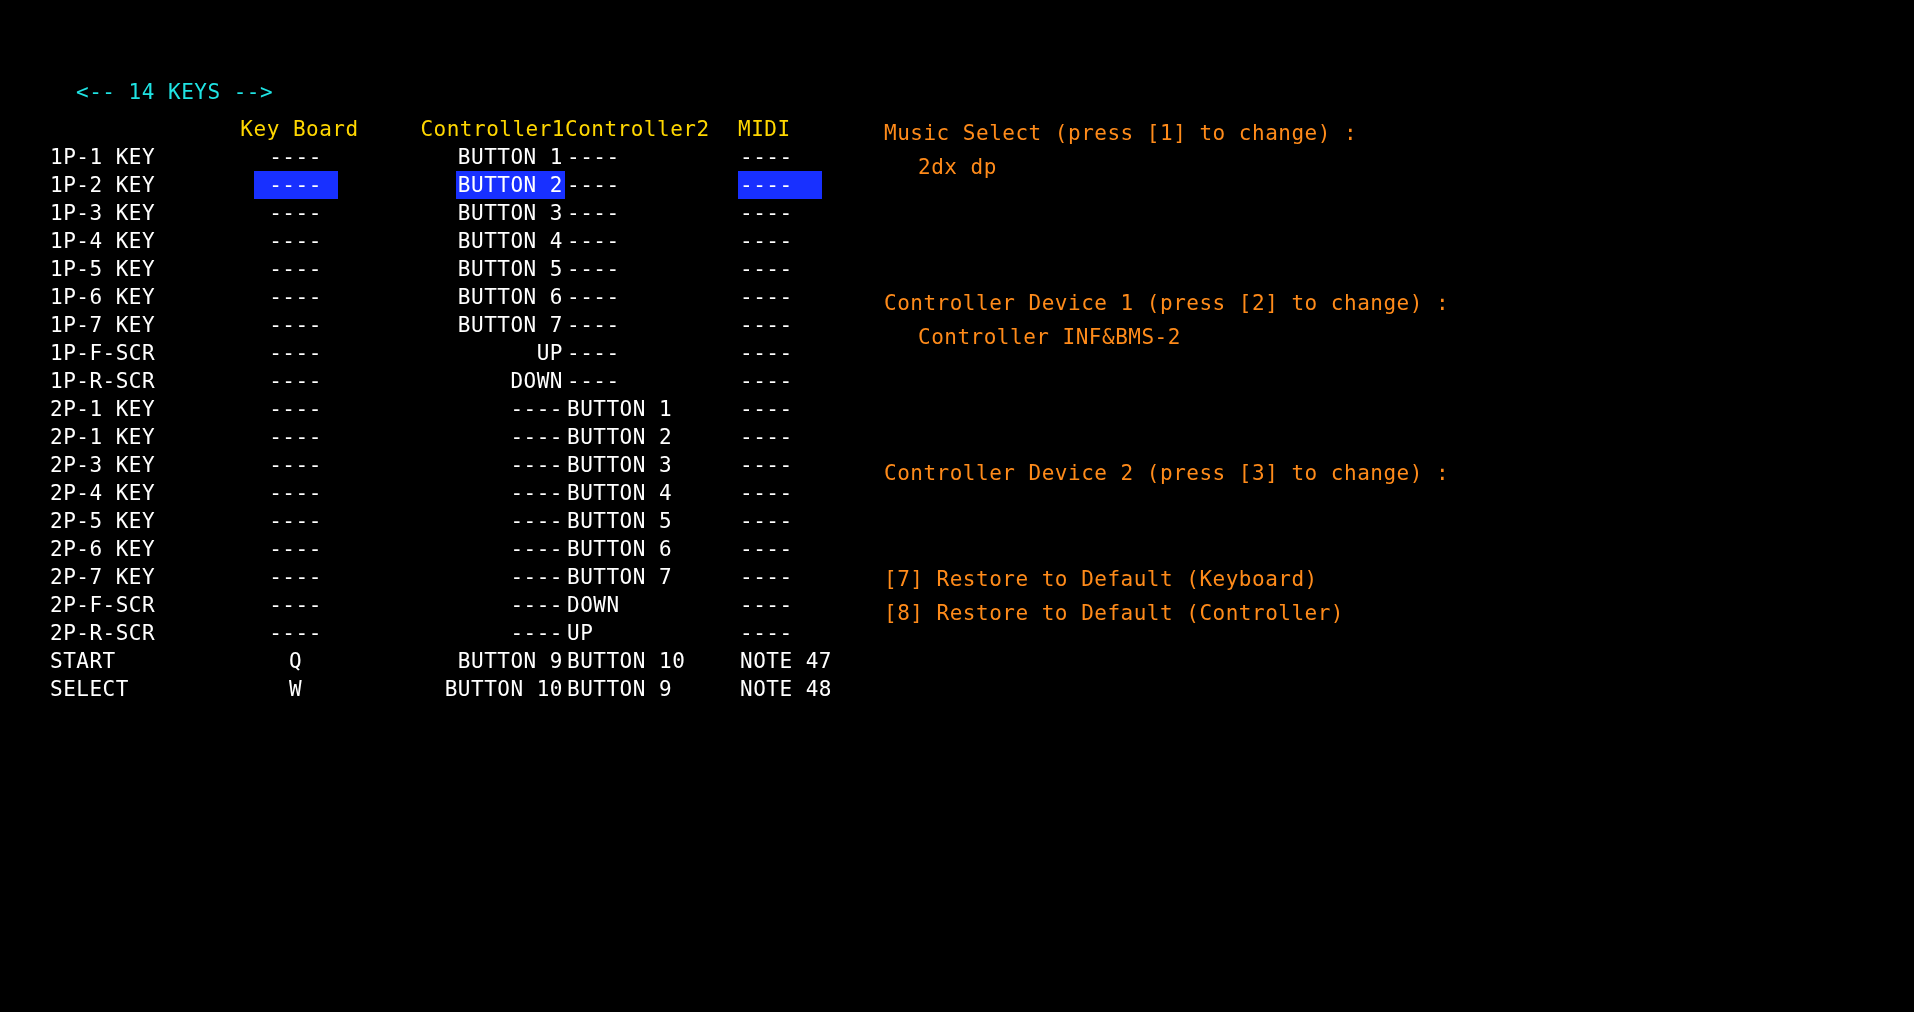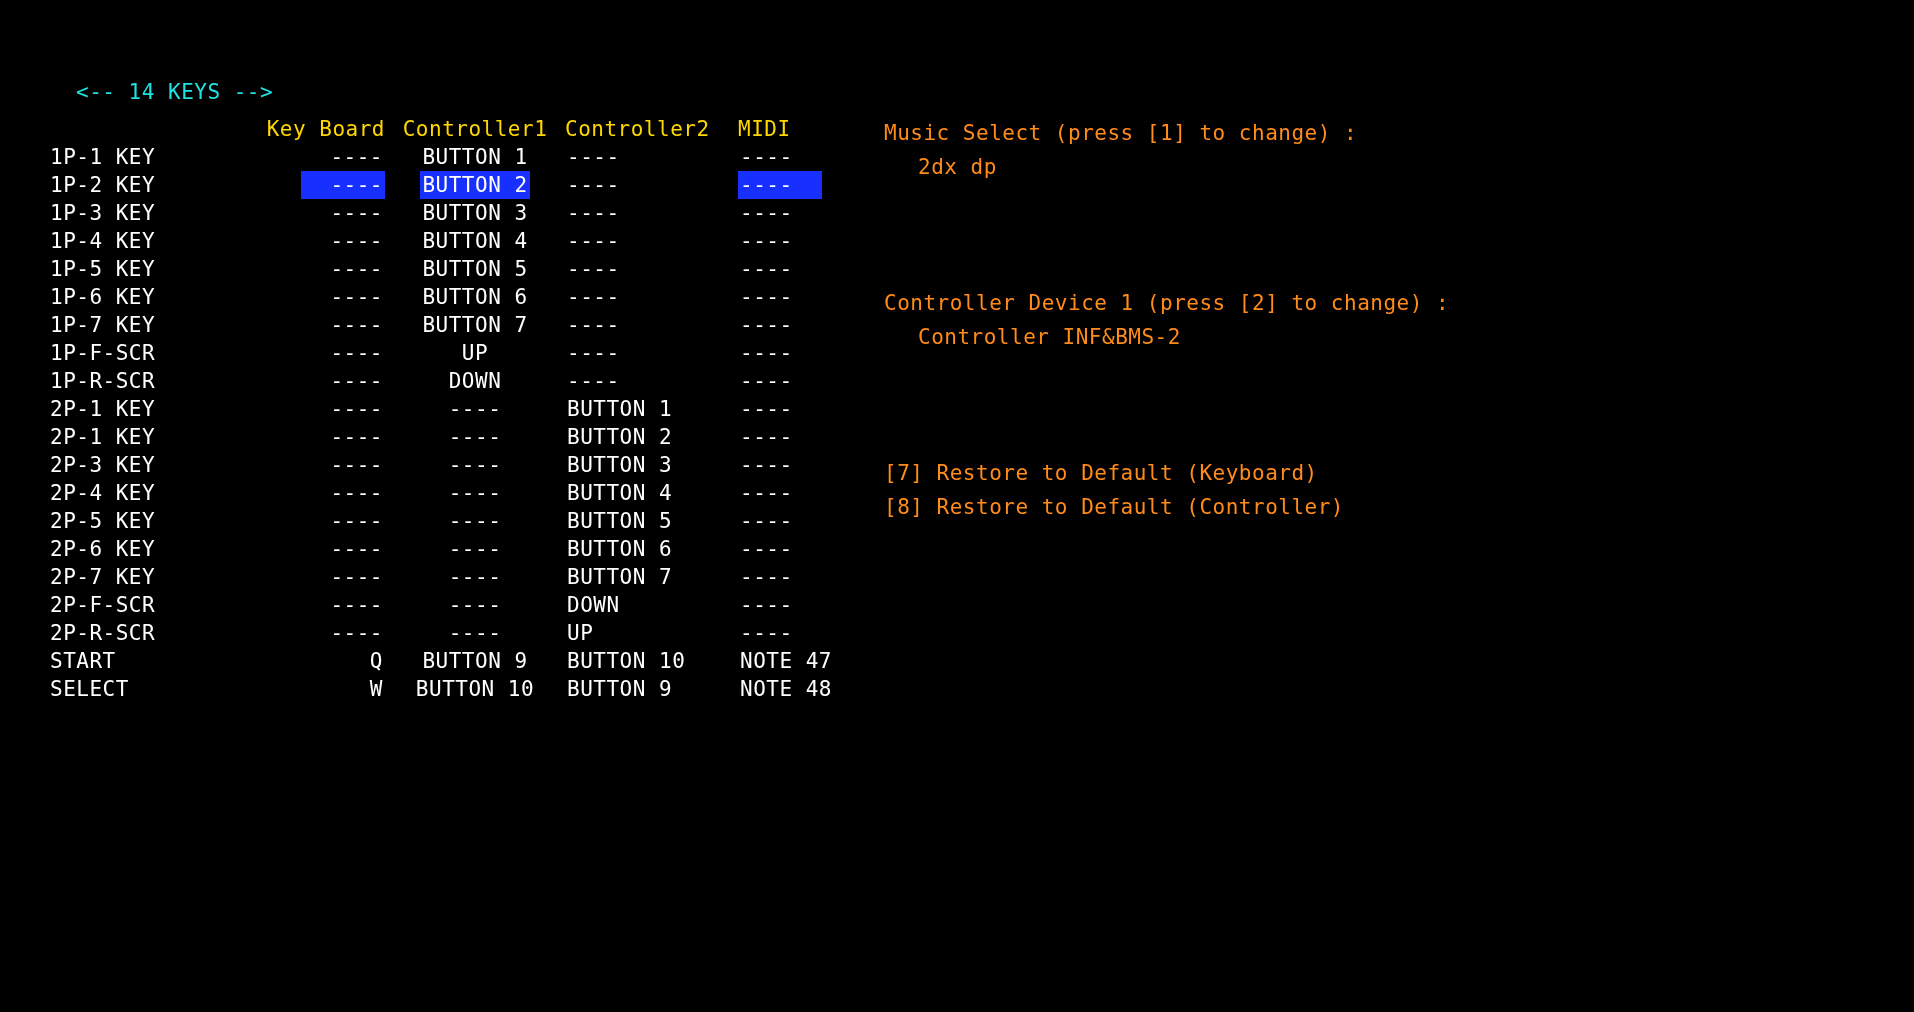--- a/index.html
+++ b/index.html
@@ -31,22 +31,22 @@
     top: 115px;
     left: 48px;
   }
   .hdr-row, .row {
     display: flex;
     height: 28px;
     line-height: 28px;
     white-space: pre;
   }
   .col-name { width: 158px; }
-  .col-kb   { width: 179px; text-align: right; }
-  .col-c1   { width: 180px; text-align: center; }
+  .col-kb   { width: 179px; text-align: center; }
+  .col-c1   { width: 180px; text-align: right; }
   .col-c2   { width: 173px; text-align: left; }
   .col-midi { width: 120px; text-align: left; }
   .hdr { color: #ffd700; }
   .cell { color: #fff; }
   .cell-inner {
     display: inline-block;
     min-width: 84px;
     padding: 0 2px;
   }
   .sel {
@@ -112,20 +112,21 @@
   <div class="right">
     <div class="block">
       <div>Music Select (press [1] to change) :</div>
       <div class="indent">2dx dp</div>
     </div>
     <div class="block">
       <div>Controller Device 1 (press [2] to change) :</div>
       <div class="indent">Controller INF&amp;BMS-2</div>
     </div>
     <div class="block" style="margin-bottom:72px">
+      <div>Controller Device 2 (press [3] to change) :</div>
     </div>
     <div class="actions">
       <div>[7] Restore to Default (Keyboard)</div>
       <div>[8] Restore to Default (Controller)</div>
     </div>
   </div>
 
 </div>
 
 </body></html>

